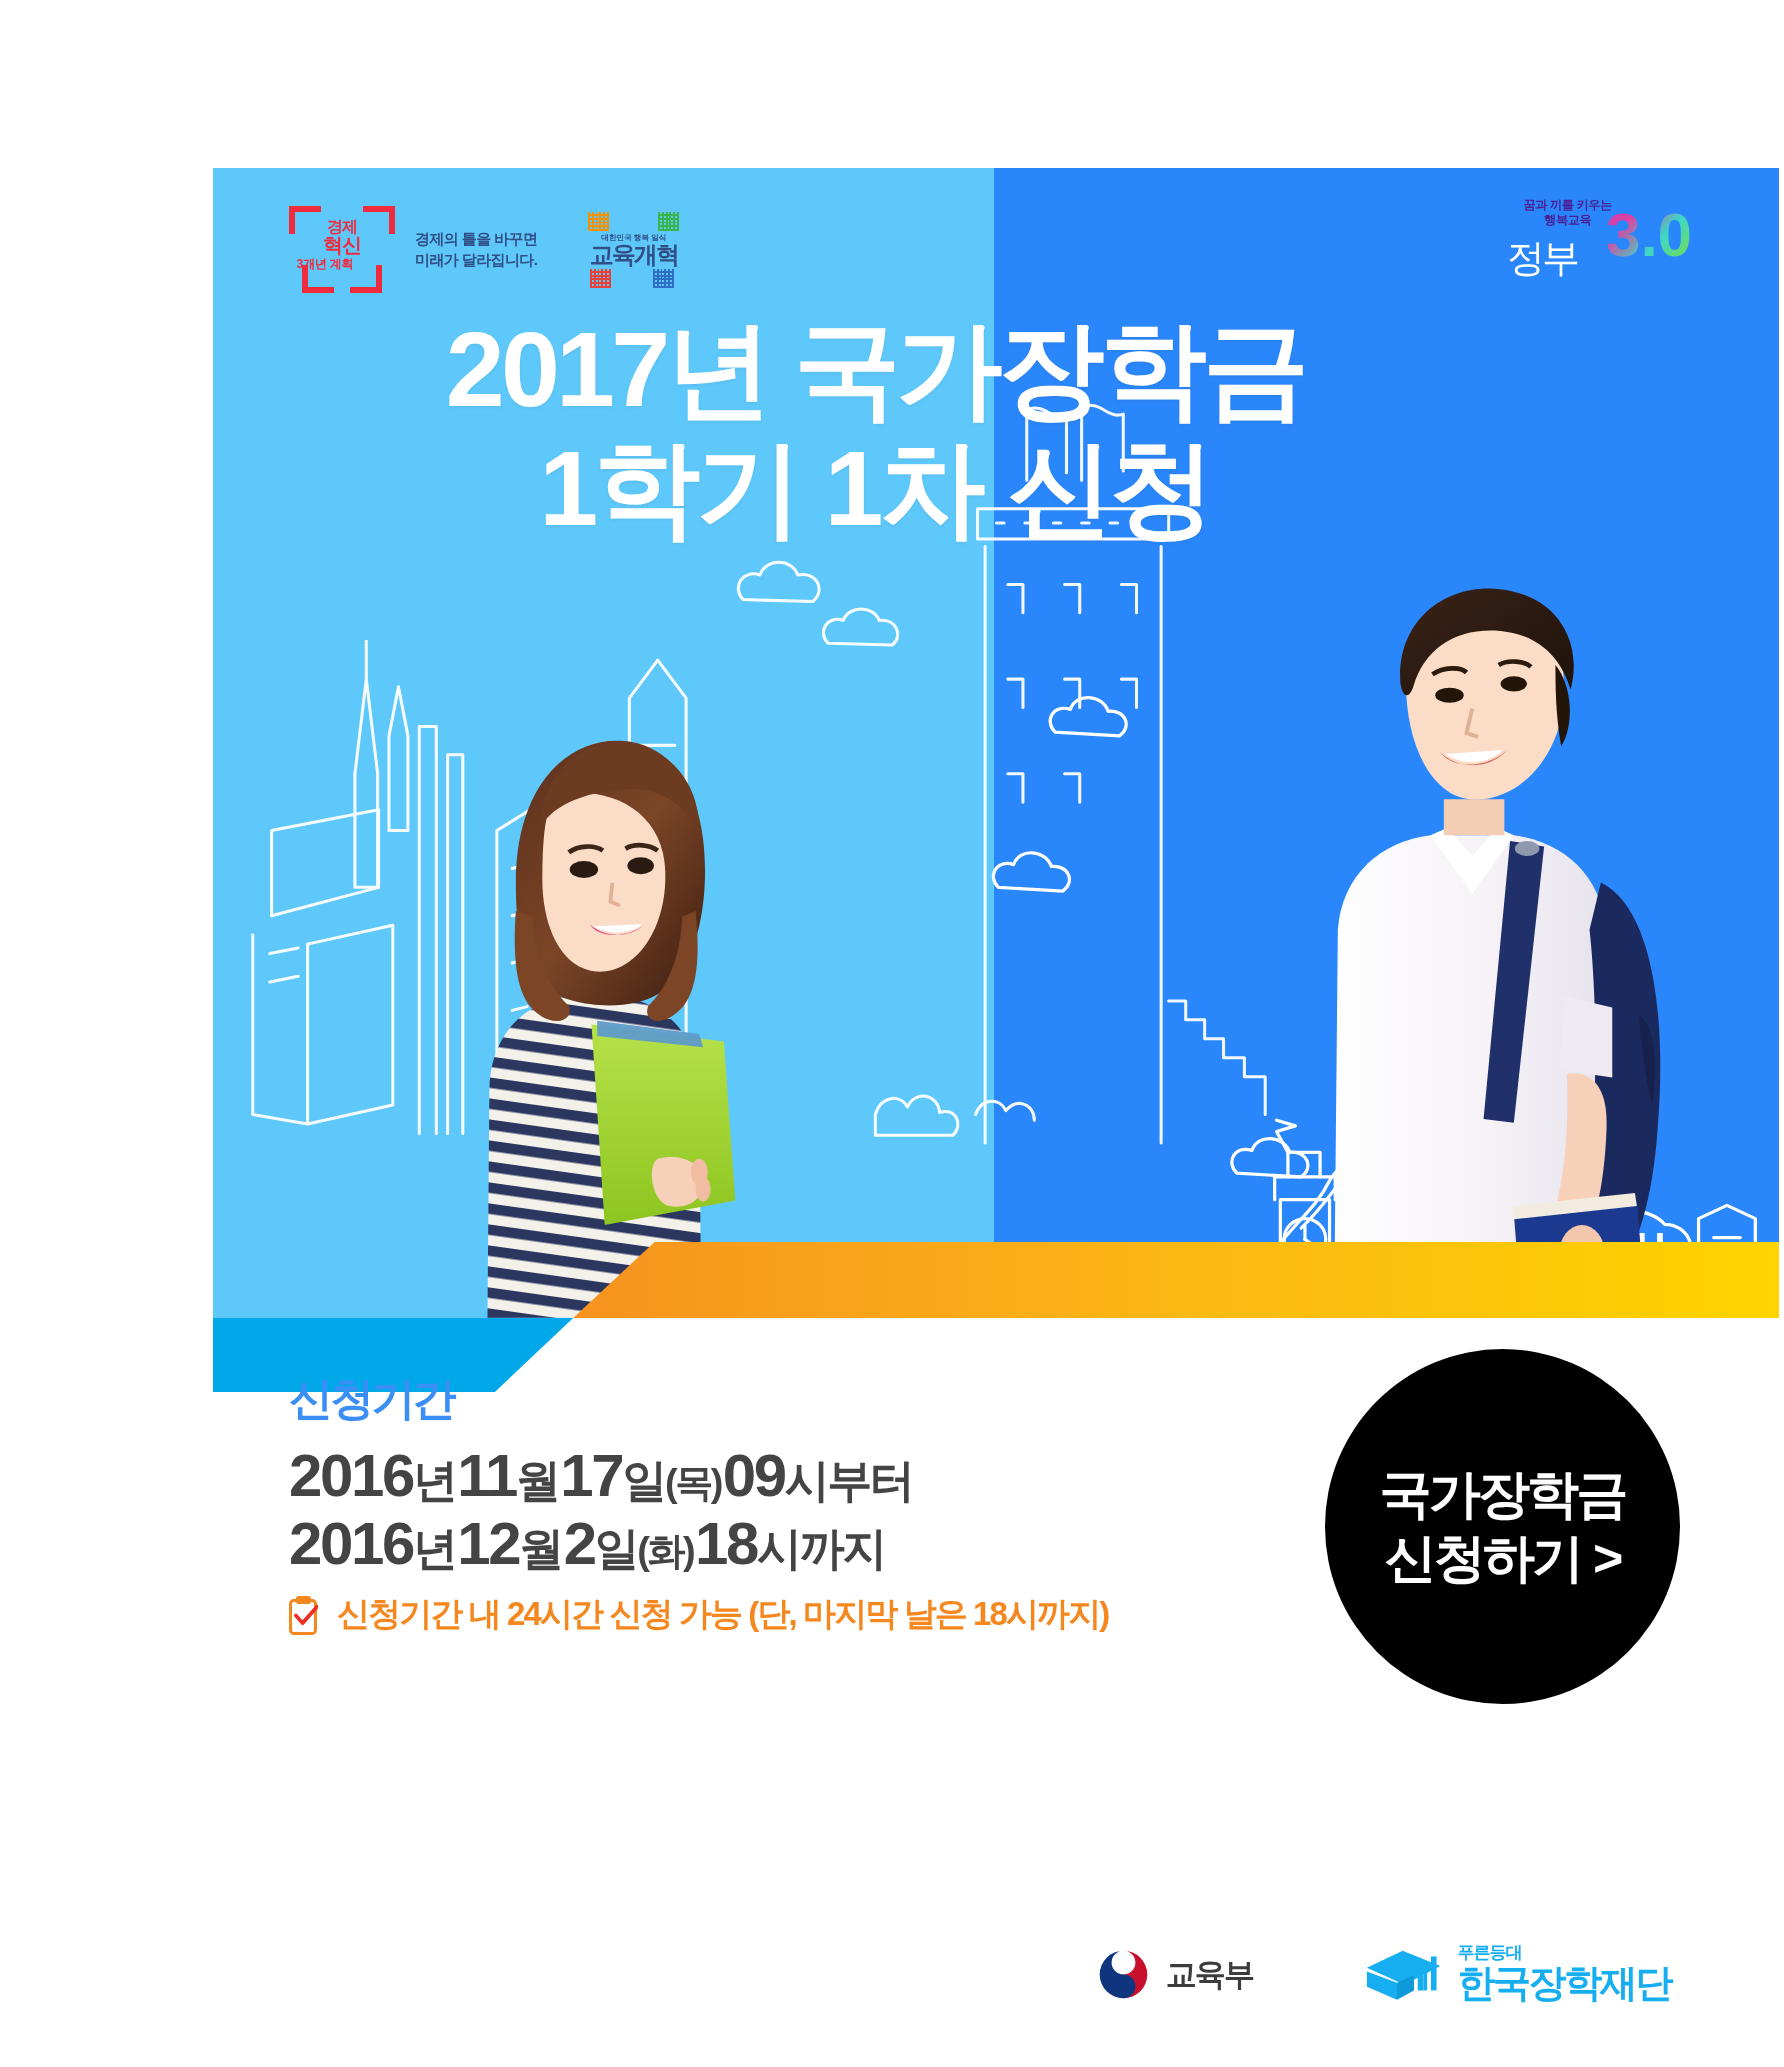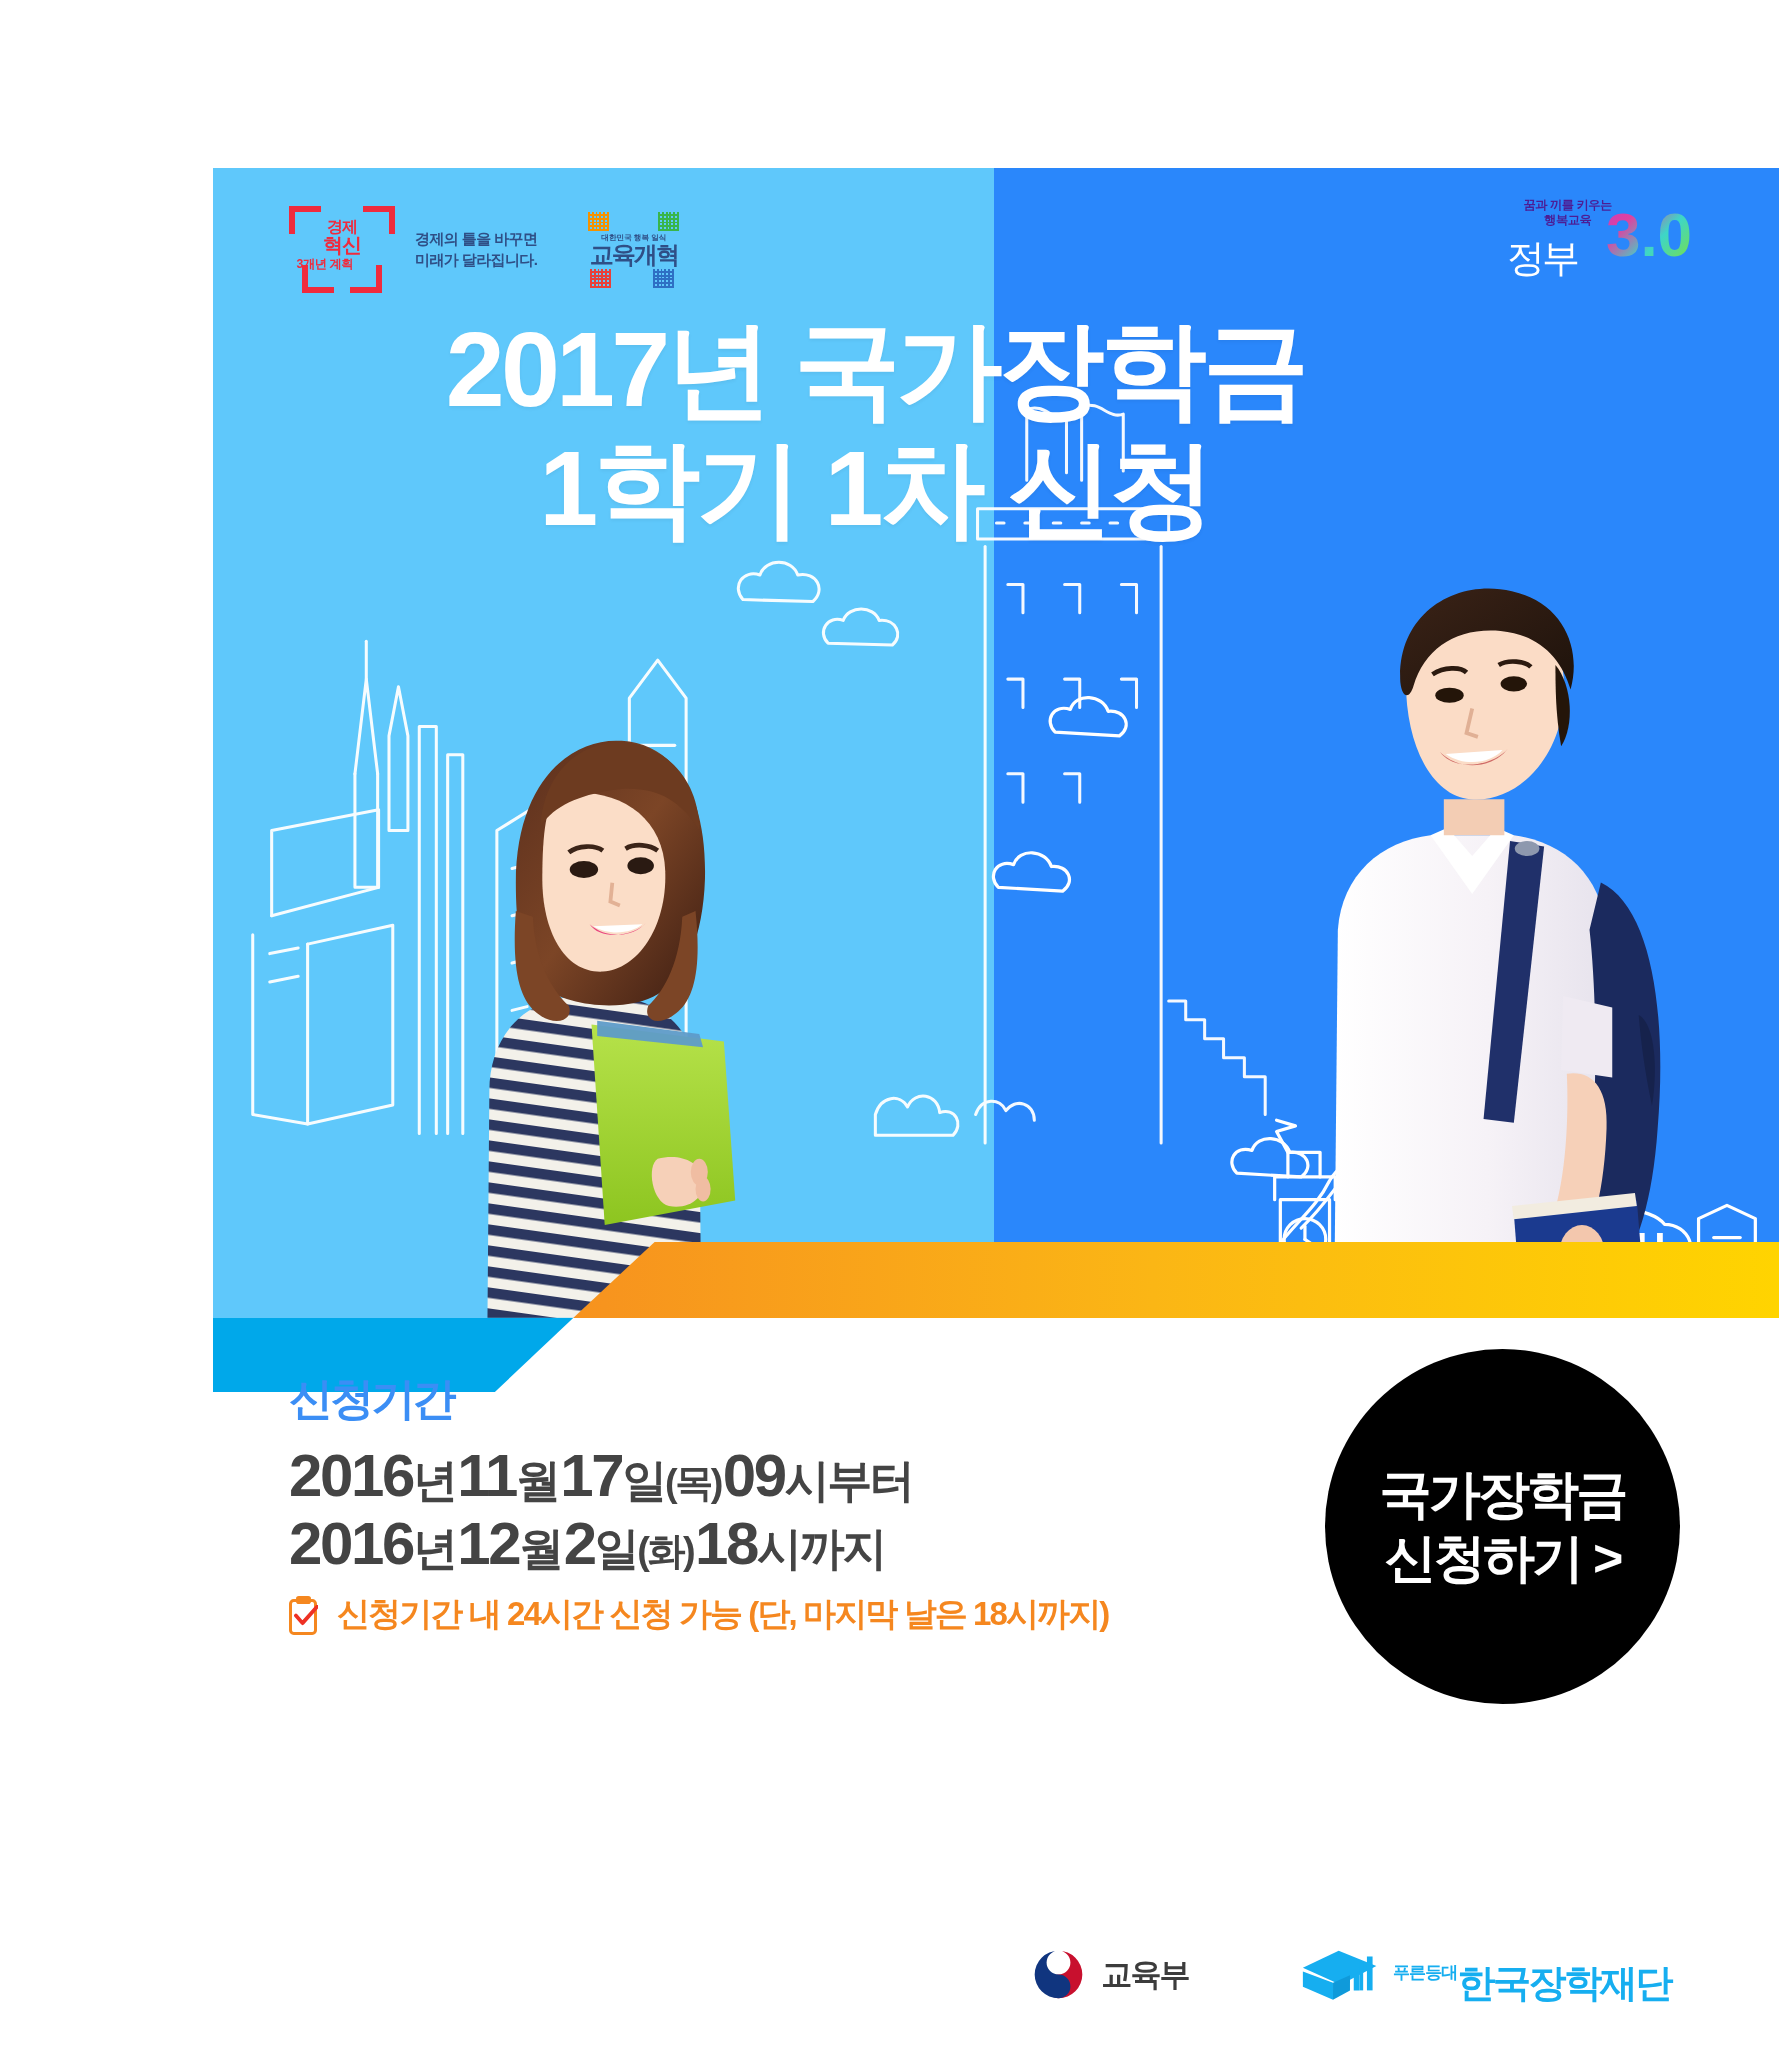--- a/index.html
+++ b/index.html
@@ -203,21 +203,21 @@
     position:absolute; right:114px; bottom:66px;
     display:flex; align-items:flex-end; gap:112px;
   }
   .moe { display:flex; align-items:center; gap:15px; }
   .moe-mark { width:55px; height:55px; flex:0 0 55px; }
   .moe-label {
     font-size:31px; font-weight:bold; color:#3c3c3c; letter-spacing:-1.9px;
   }
   .kosaf { display:flex; align-items:flex-end; gap:11.4px; }
   .kosaf-mark { width:81px; height:59px; flex:0 0 81px; }
-  .kosaf-words { display:flex; flex-direction:row; line-height:1; }
+  .kosaf-words { display:flex; flex-direction:column; line-height:1; }
   .kosaf-small {
     font-size:17px; font-weight:bold; color:#16aef0; letter-spacing:-0.9px;
     margin-bottom:2.8px;
   }
   .kosaf-big {
     font-size:38px; font-weight:bold; color:#16aef0; letter-spacing:-2.4px;
   }
 </style>
 </head>
 <body>

